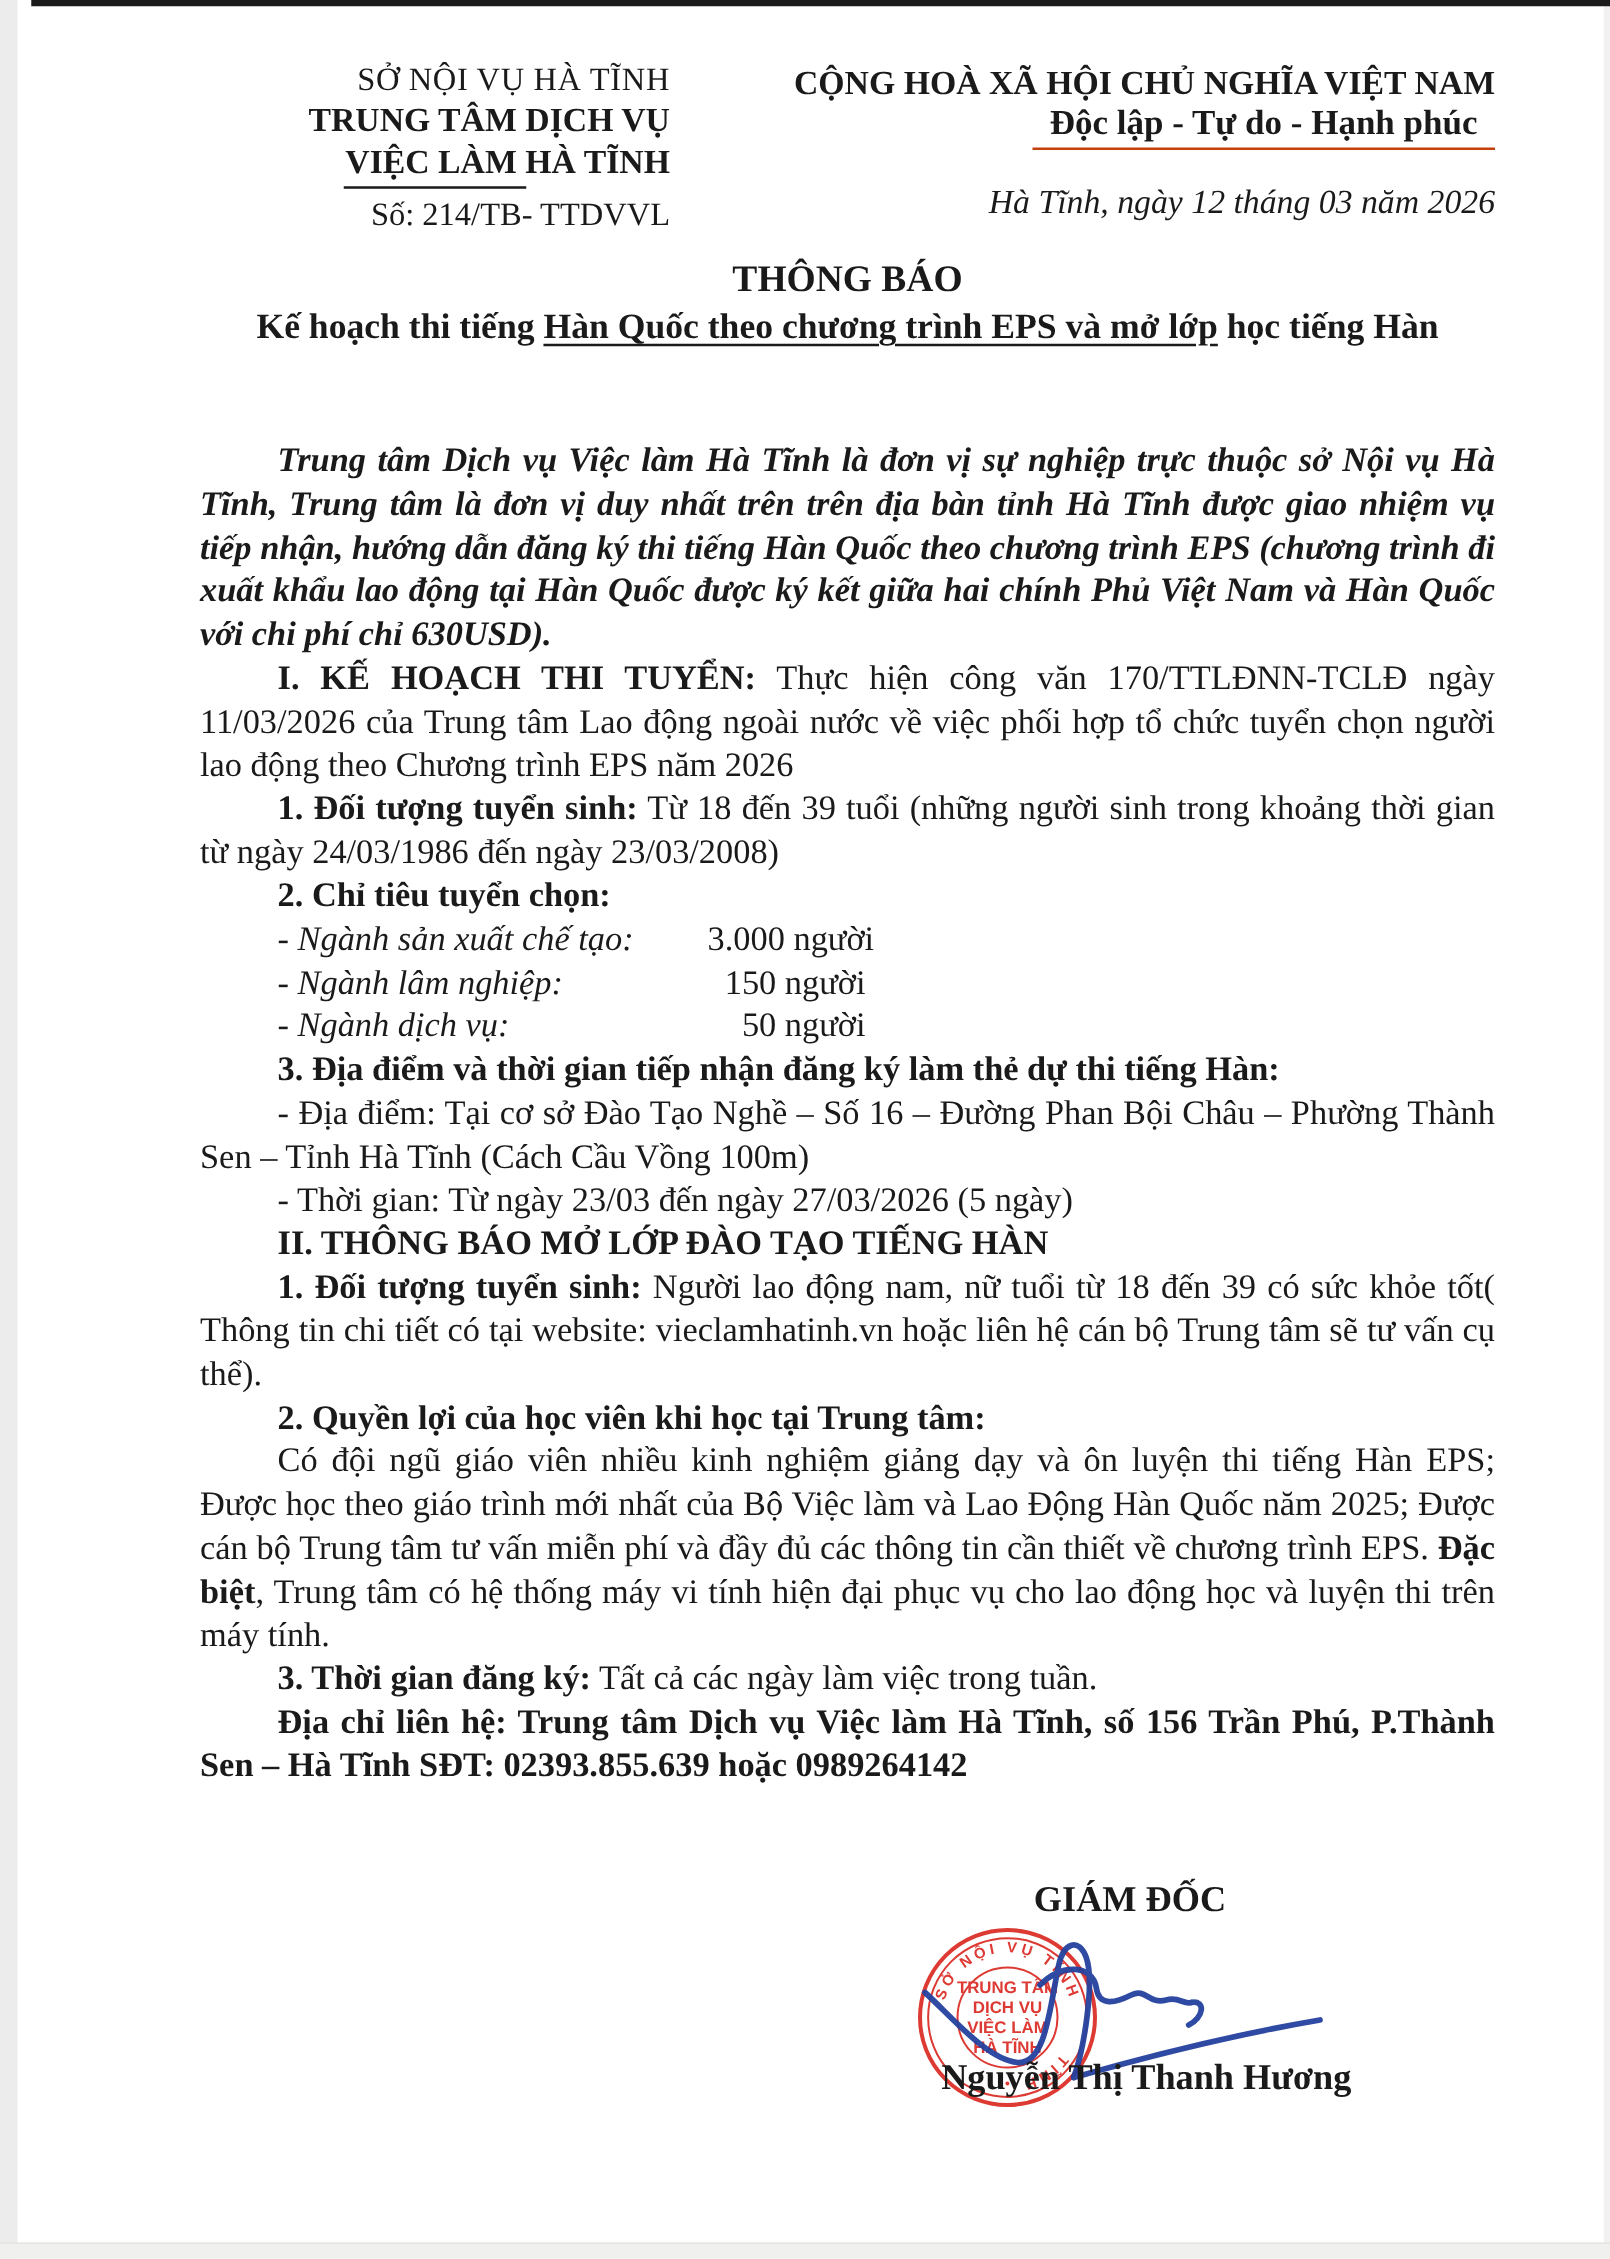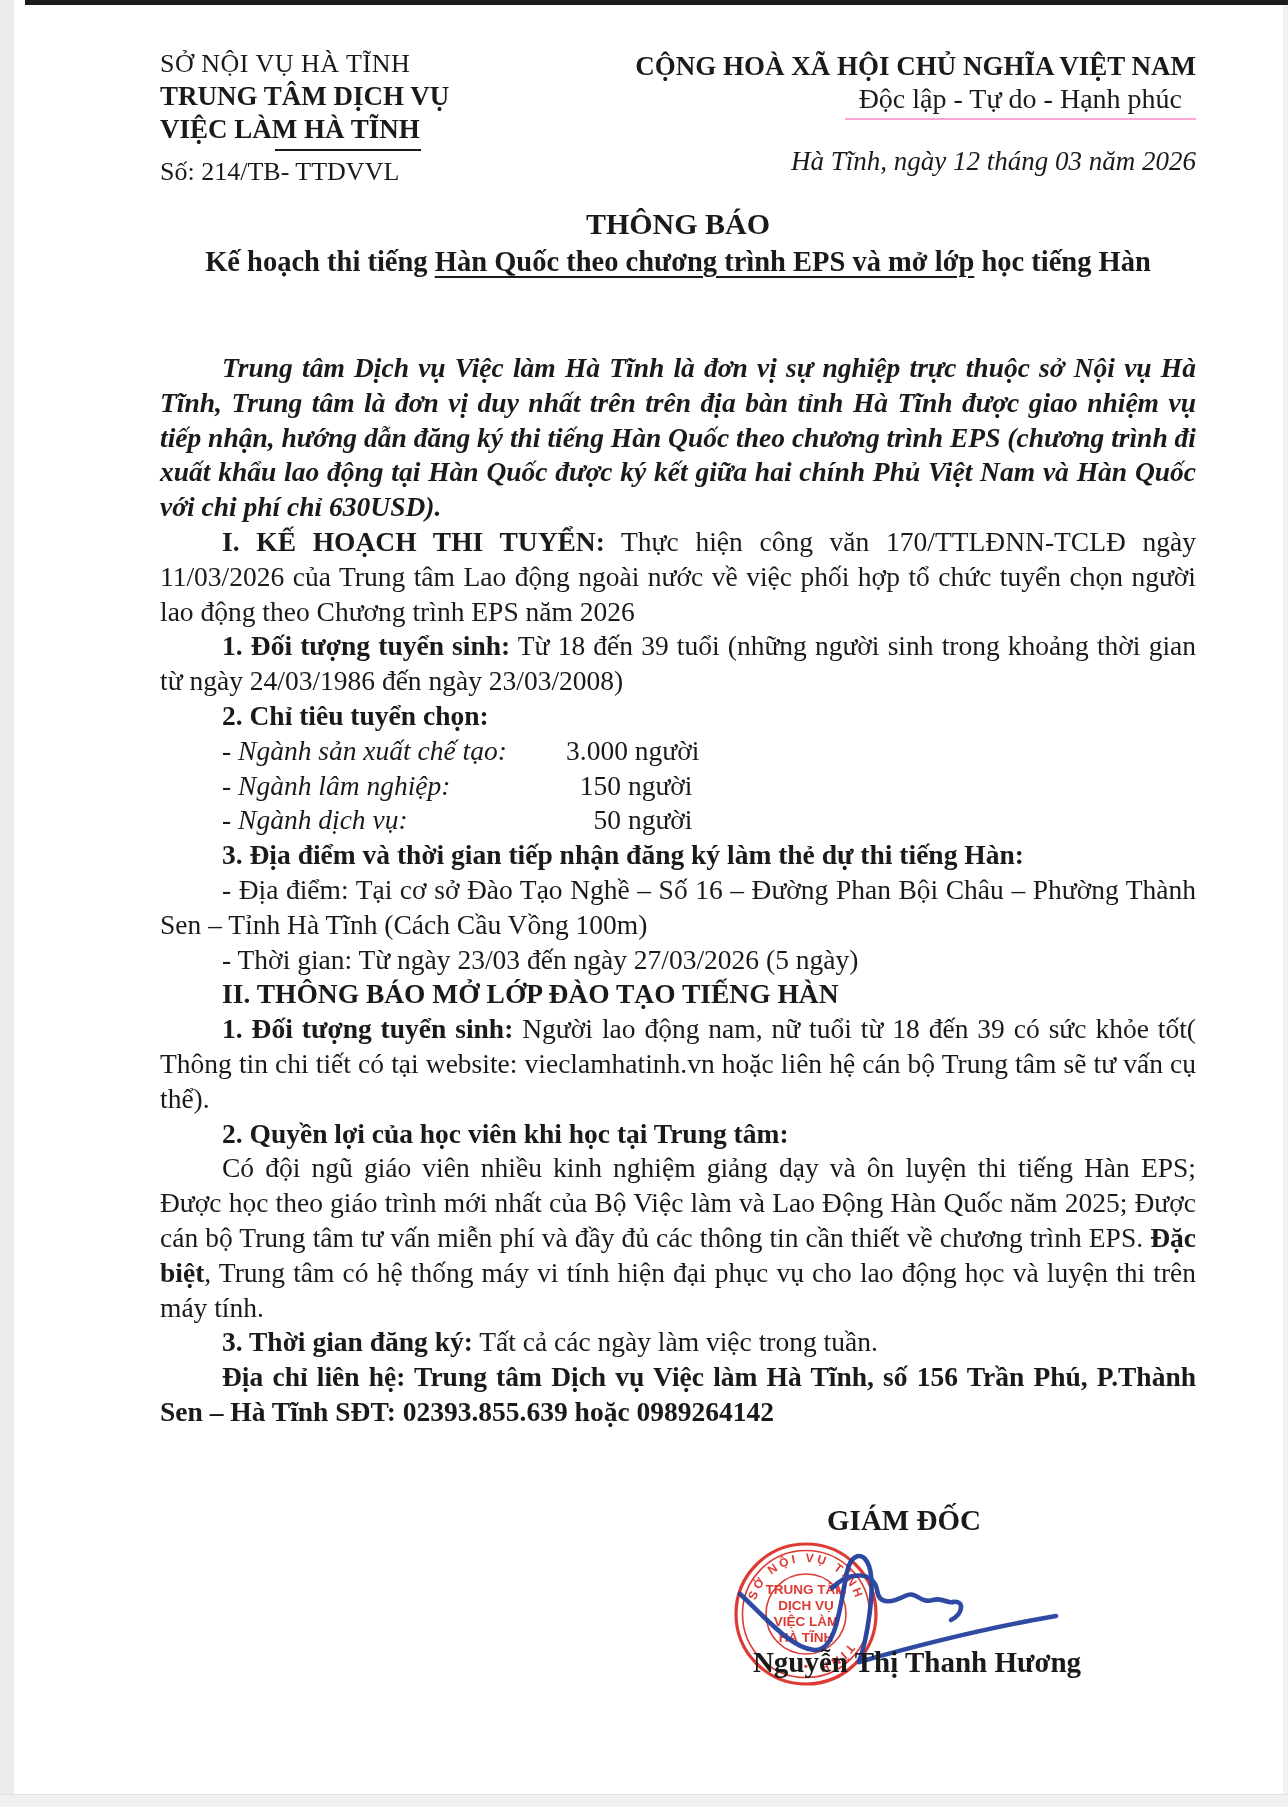--- a/index.html
+++ b/index.html
@@ -10,30 +10,30 @@
     color:#1a1a1a;
   }
   
   .edge-top{position:absolute;top:0;left:25px;right:0;height:5px;background:#1c1c1c;}
   .edge-left{position:absolute;top:0;left:0;width:14px;height:100%;background:#ececec;}
   .edge-right{position:absolute;top:0;right:0;width:5px;height:100%;background:#f1f1f1;}
   .edge-bottom{position:absolute;left:0;right:0;bottom:0;height:12px;background:#f0f0ee;border-top:1px solid #e2e2e0;}
 
   
   .hdr{position:absolute;top:48px;left:160px;width:1036px;height:150px;}
-  .h-left{position:absolute;left:0;top:0;width:376px;text-align:left;}
+  .h-left{position:absolute;left:0;top:0;width:376px;text-align:right;}
   .h-left .l1{font-size:26px;line-height:32px;letter-spacing:.5px;}
   .h-left .l2{font-size:27px;line-height:33px;font-weight:bold;}
   .h-left .l3{font-size:27px;line-height:33px;font-weight:bold;}
   .h-left .org-underline{width:146px;height:0;border-bottom:2px solid #1a1a1a;margin:3px auto 6px auto;}
   .h-left .docnum{font-size:26px;line-height:30px;margin-top:2px;}
   .h-right{position:absolute;left:474px;top:2px;width:562px;text-align:right;}
   .h-right .country{font-size:27px;line-height:32px;font-weight:bold;}
-  .h-right .motto{display:inline-block;font-size:28px;line-height:34px;font-weight:normal;
-    border-bottom:2px solid #f9a8d4;padding:0 14px 2px 14px;}
+  .h-right .motto{display:inline-block;font-size:28px;line-height:34px;font-weight:bold;
+    border-bottom:2px solid #c2410c;padding:0 14px 2px 14px;}
   .h-right .pdate{font-size:27px;font-style:italic;margin-top:26px;}
 
   
   .title-block{position:absolute;top:206px;left:160px;width:1036px;text-align:center;}
   .title-main{font-size:30px;font-weight:bold;line-height:36px;}
   .title-sub{font-size:28.5px;font-weight:bold;line-height:36px;margin-top:2px;}
   .u-part{text-decoration:underline;text-underline-offset:5px;text-decoration-thickness:2px;}
 
   
   .doc-body{position:absolute;top:351px;left:160px;width:1036px;

